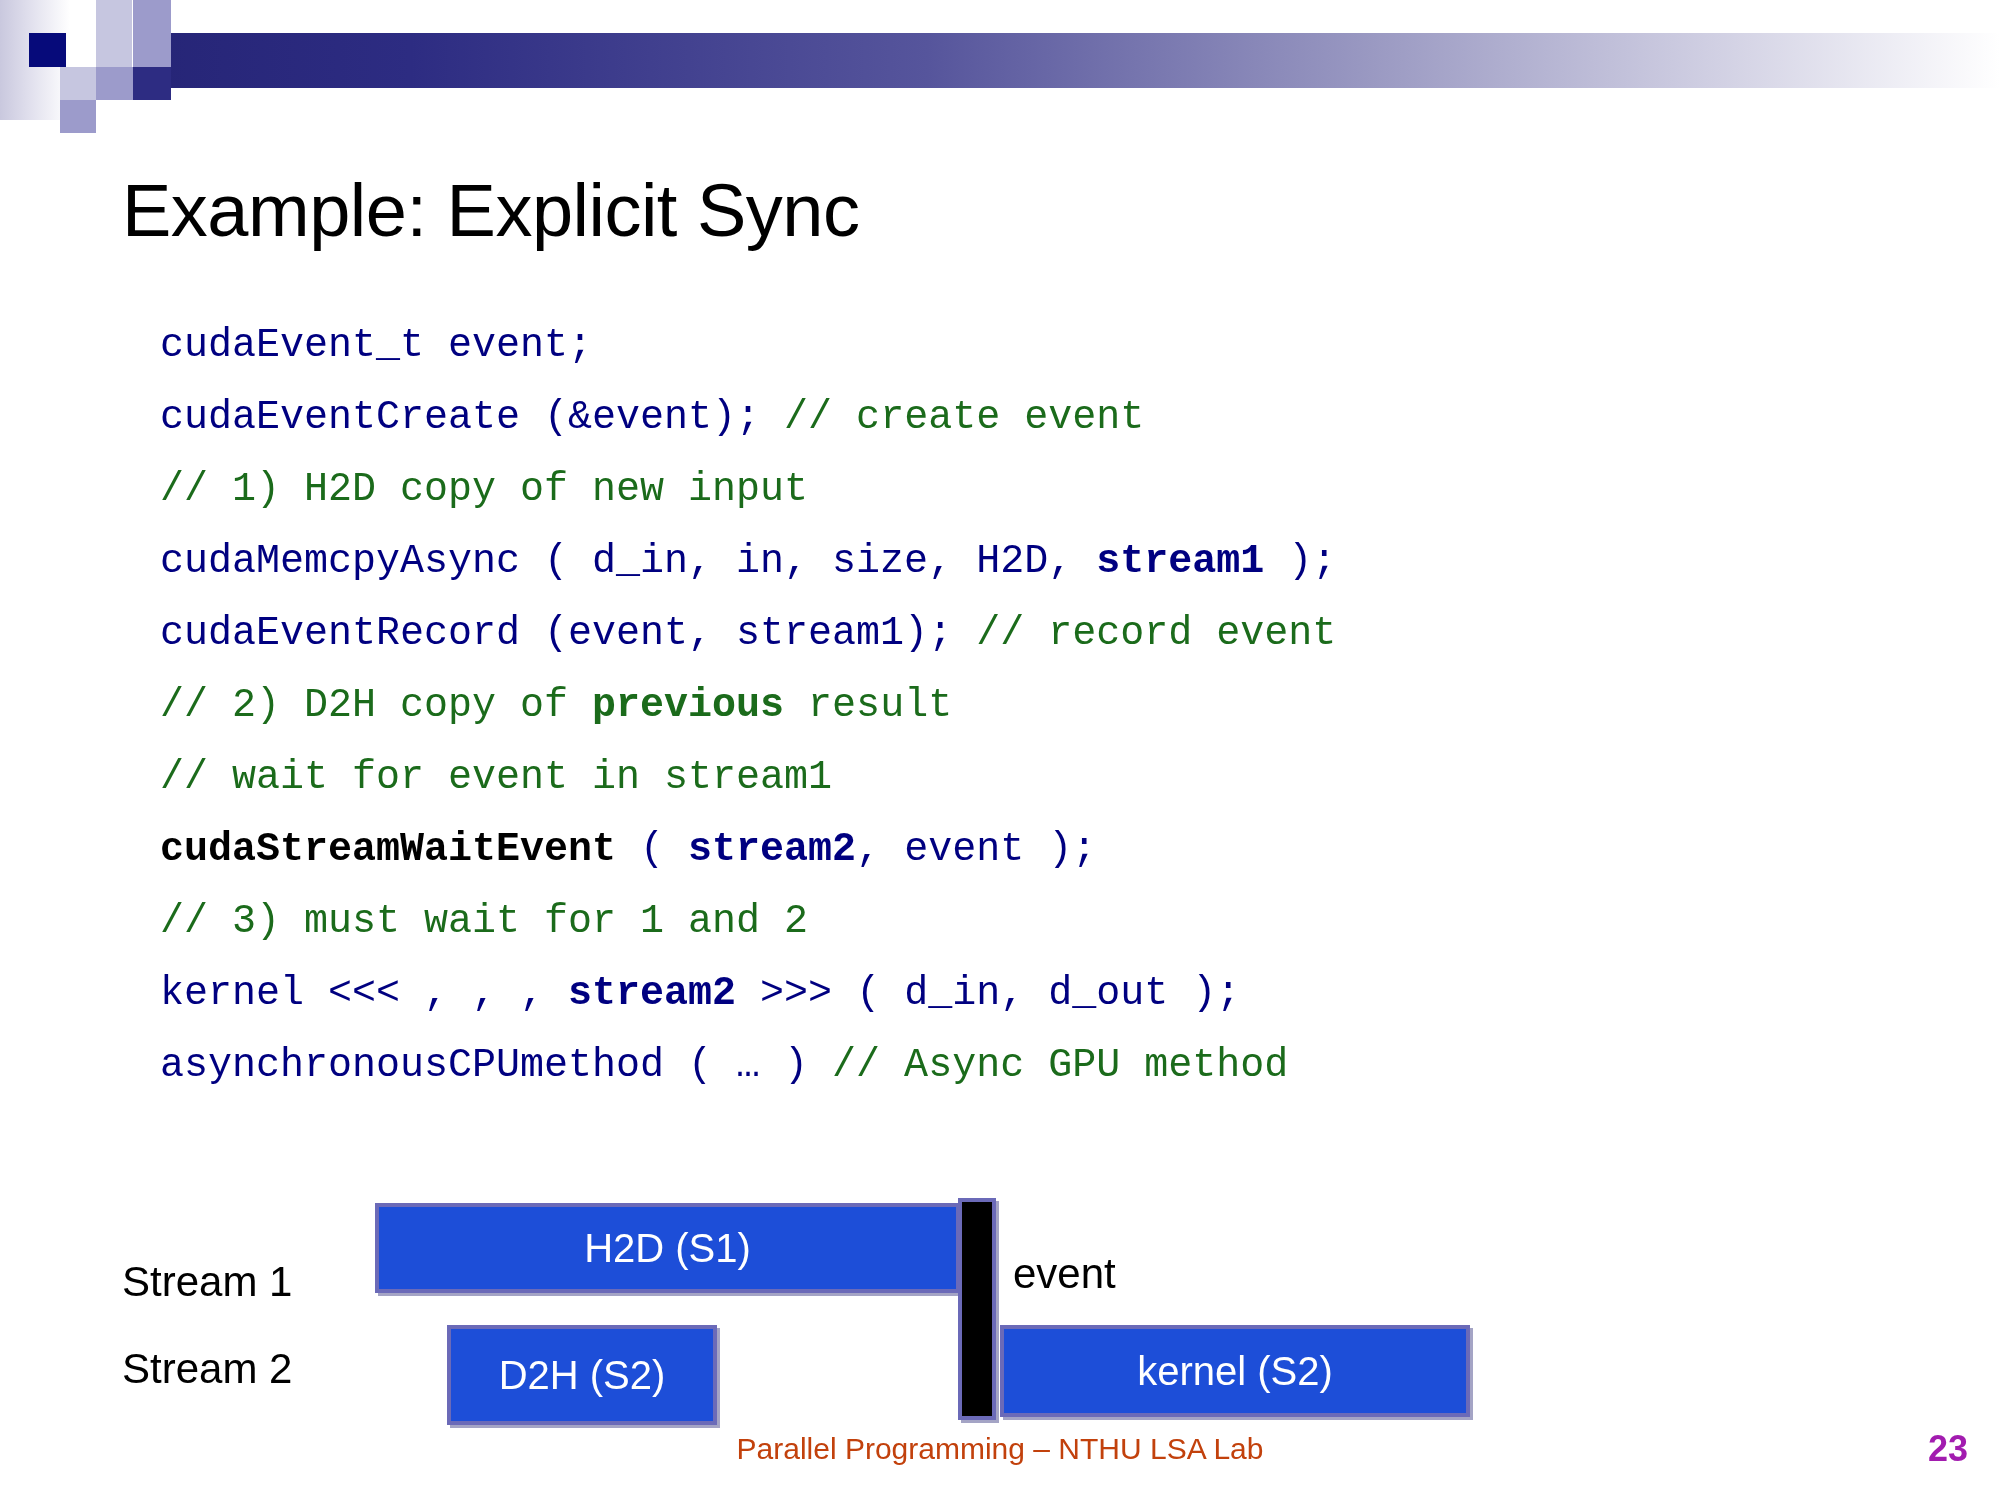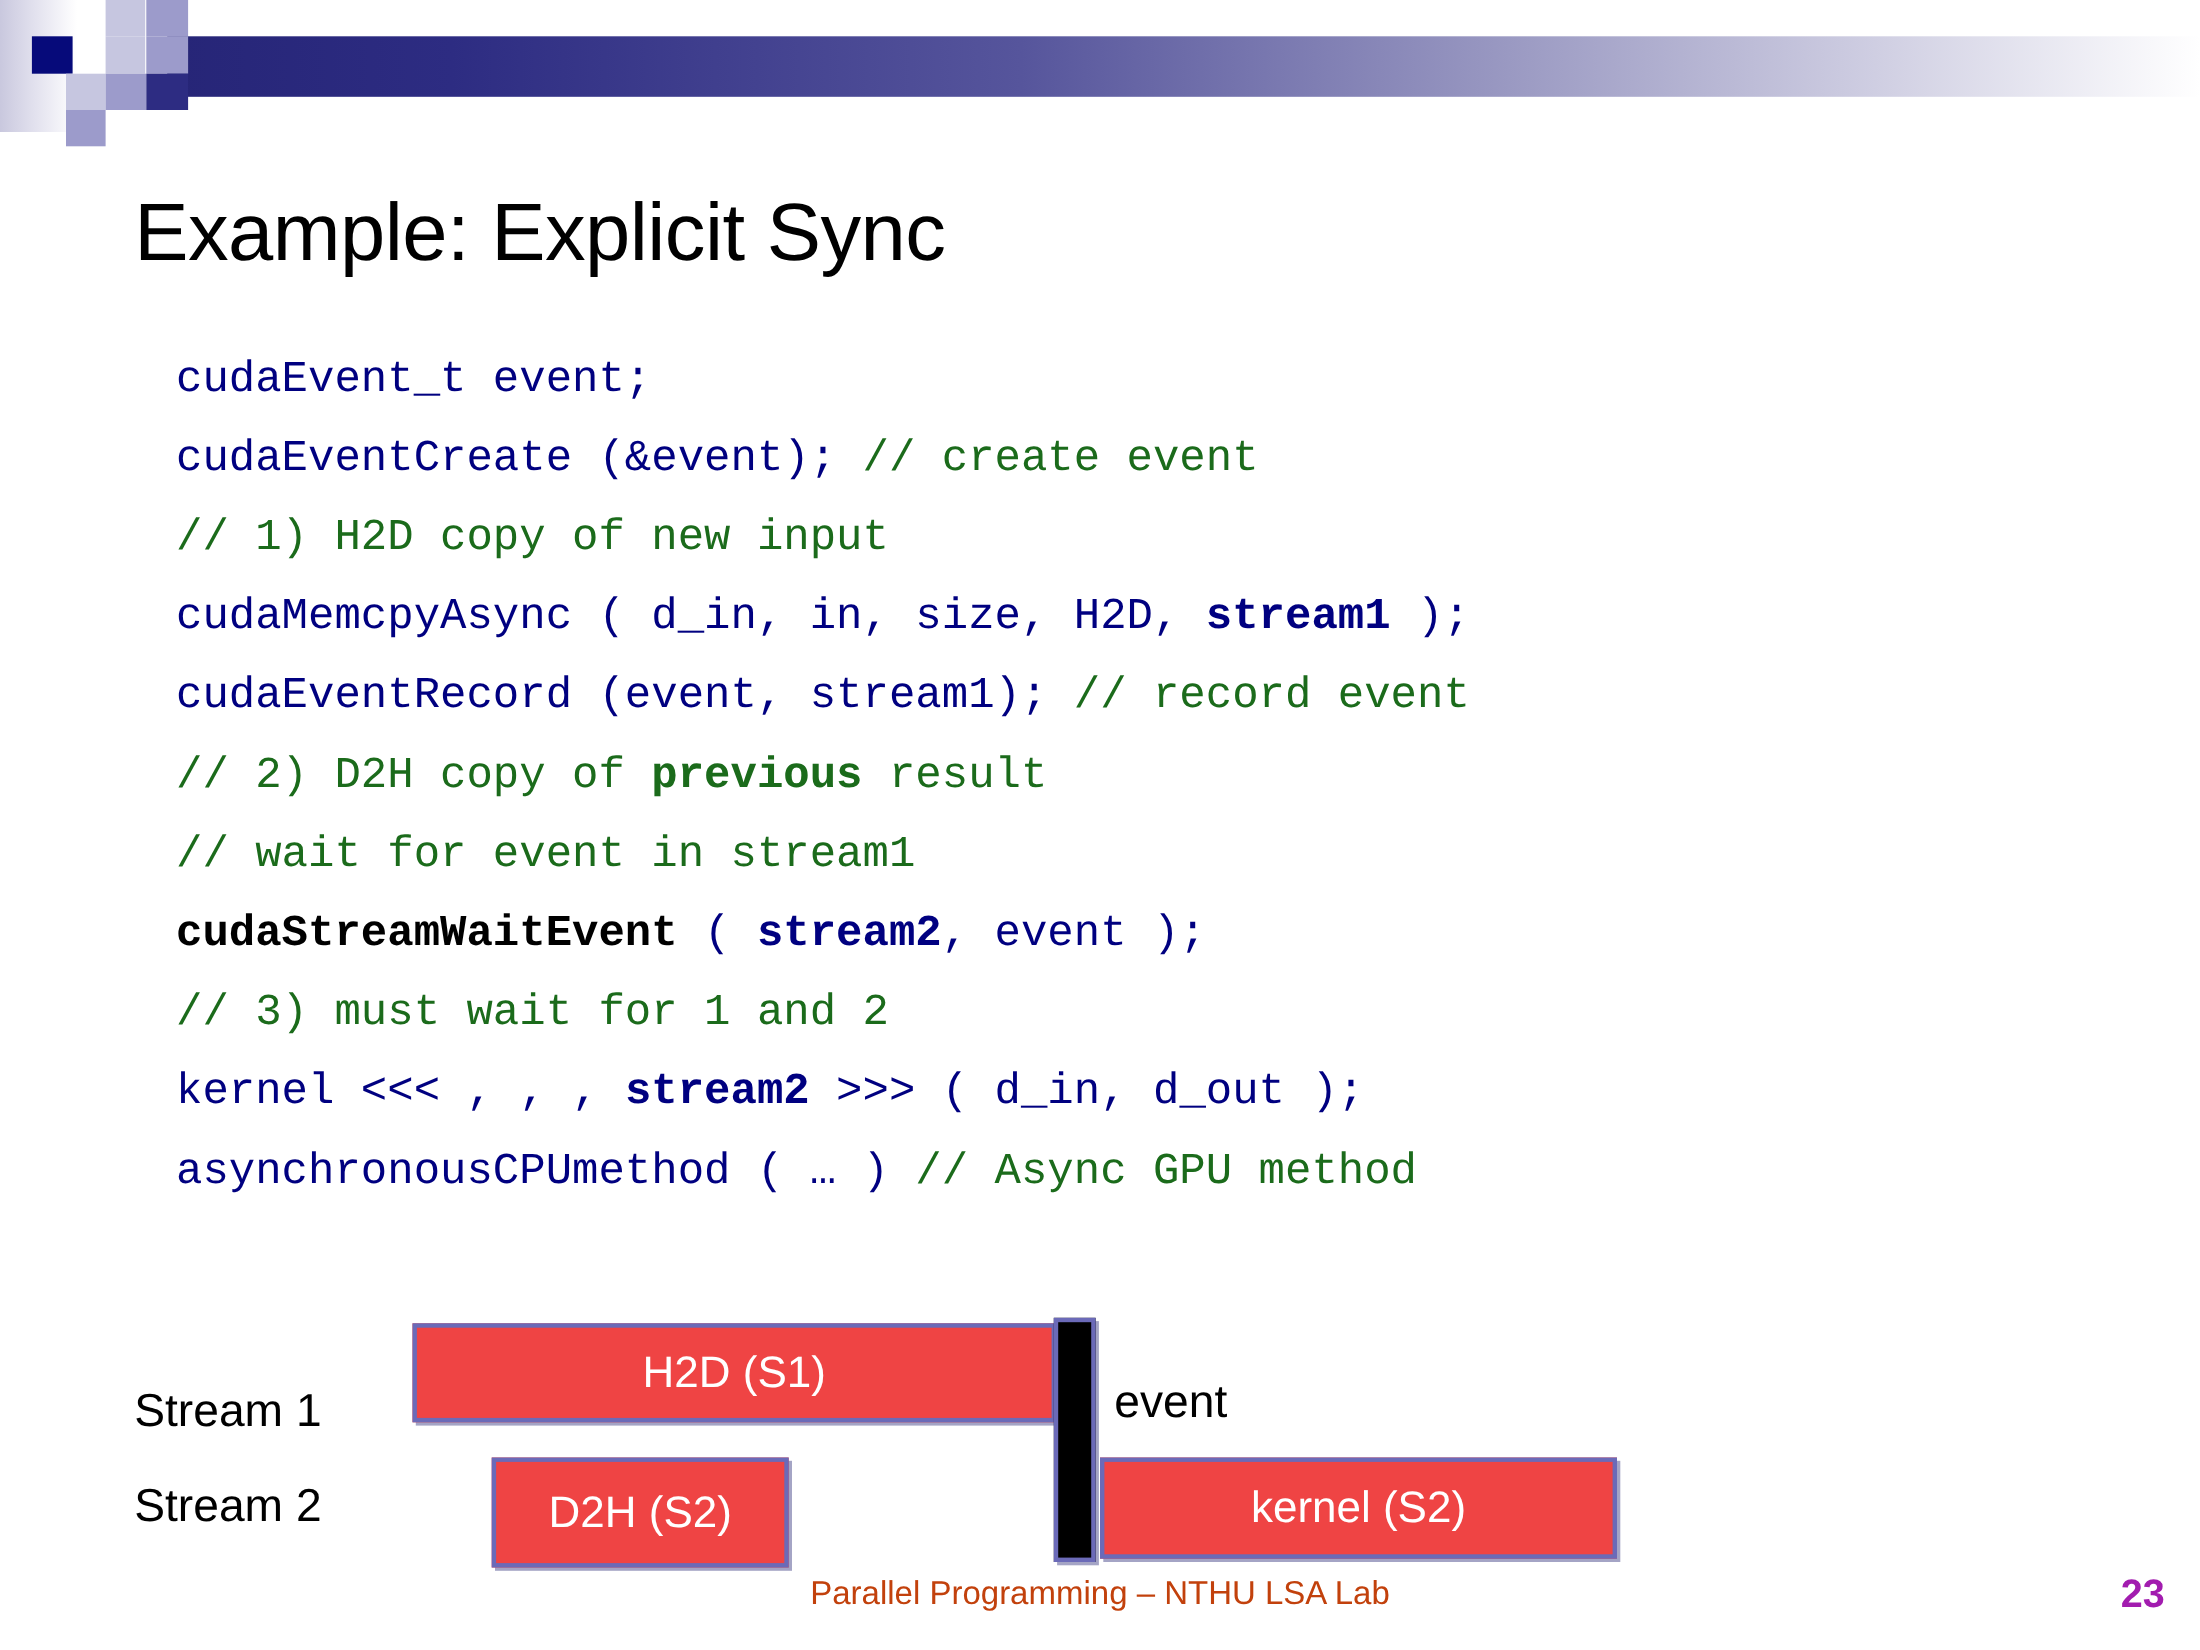--- a/index.html
+++ b/index.html
@@ -71,21 +71,21 @@
   .b         { font-weight: bold; }
   .lane-label {
     position: absolute;
     color: #000000;
     font-size: 42px;
     font-family: "Liberation Sans", sans-serif;
     white-space: nowrap;
   }
   .bar {
     position: absolute;
-    background: #ef4444;
+    background: #1d4ed8;
     border: 4px solid #6b6ab8;
     box-sizing: border-box;
     color: #ffffff;
     font-size: 40px;
     font-family: "Liberation Sans", sans-serif;
     display: flex;
     align-items: center;
     justify-content: center;
     box-shadow: 3px 3px 0 rgba(90,90,150,0.55);
   }

